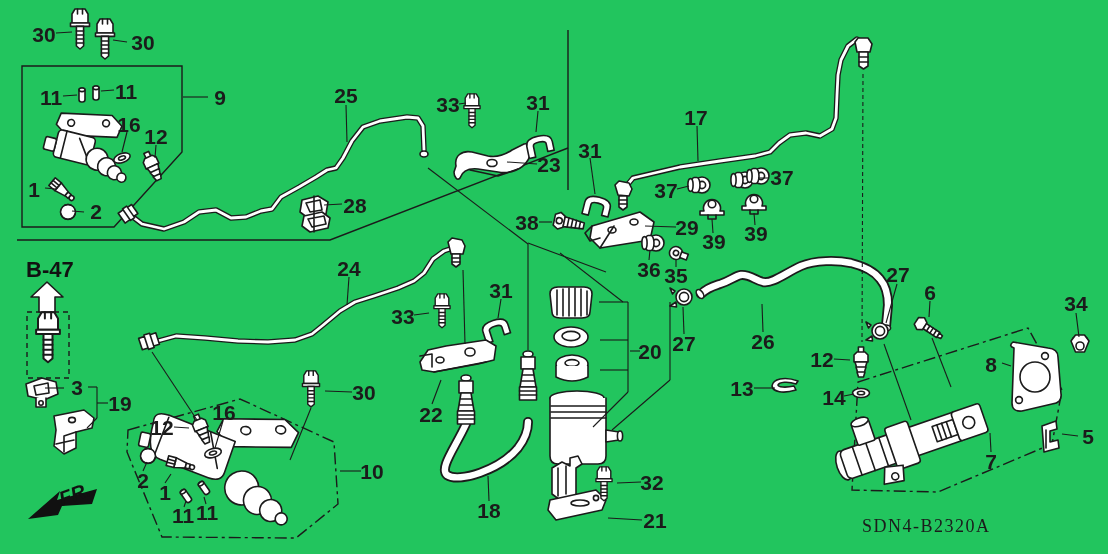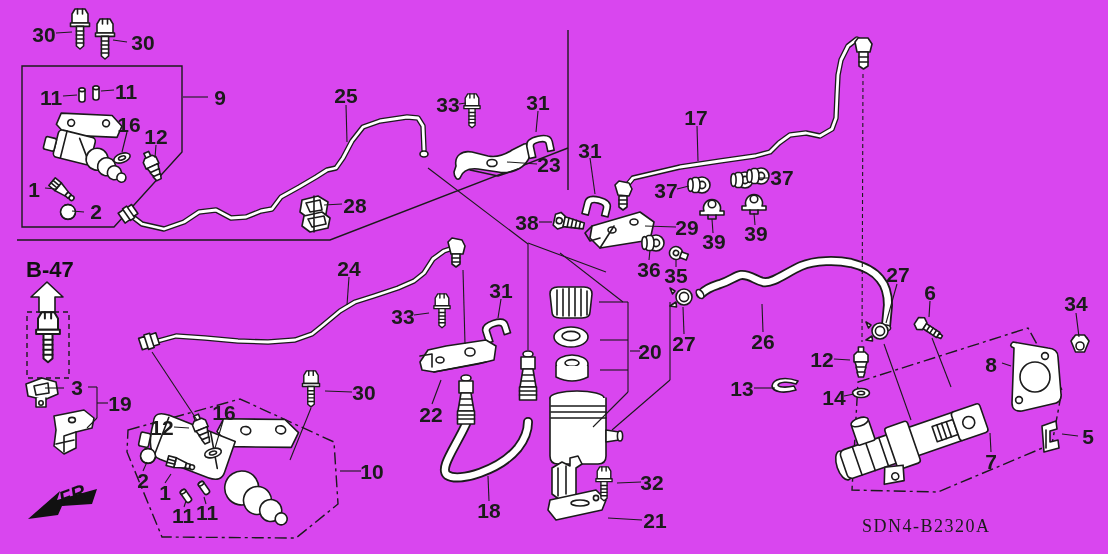--- a/index.html
+++ b/index.html
@@ -1,16 +1,16 @@
 <!DOCTYPE html>
 <html><head>
 <meta charset="utf-8">
 <style>
   html,body{margin:0;padding:0;background:#fff;}
-  .stage{width:1108px;height:554px;position:relative;background:#d946ef;overflow:hidden;}
+  .stage{width:1108px;height:554px;position:relative;background:#22c55e;overflow:hidden;}
   svg{display:block;}
   .plabel{font:700 21px "Liberation Sans", sans-serif; fill:#1b1b1b; text-anchor:middle; dominant-baseline:central;}
   .code{font:400 18px "Liberation Serif", serif; fill:#1b1b1b; letter-spacing:1.5px;}
   .blabel{font:800 22px "Liberation Sans", sans-serif; fill:#111;}
   .frlabel{font:italic 800 20px "Liberation Sans", sans-serif; fill:#111;}
   .ln{stroke:#1b1b1b;fill:none;stroke-width:1.6;stroke-linecap:round;stroke-linejoin:round;}
   .fw{stroke:#1b1b1b;fill:#fff;stroke-width:1.6;stroke-linecap:round;stroke-linejoin:round;}
   .fb{fill:#111;stroke:none;}
   .leader{stroke:#1b1b1b;stroke-width:1.1;}
   .leader.dash{stroke-dasharray:4 3;}

